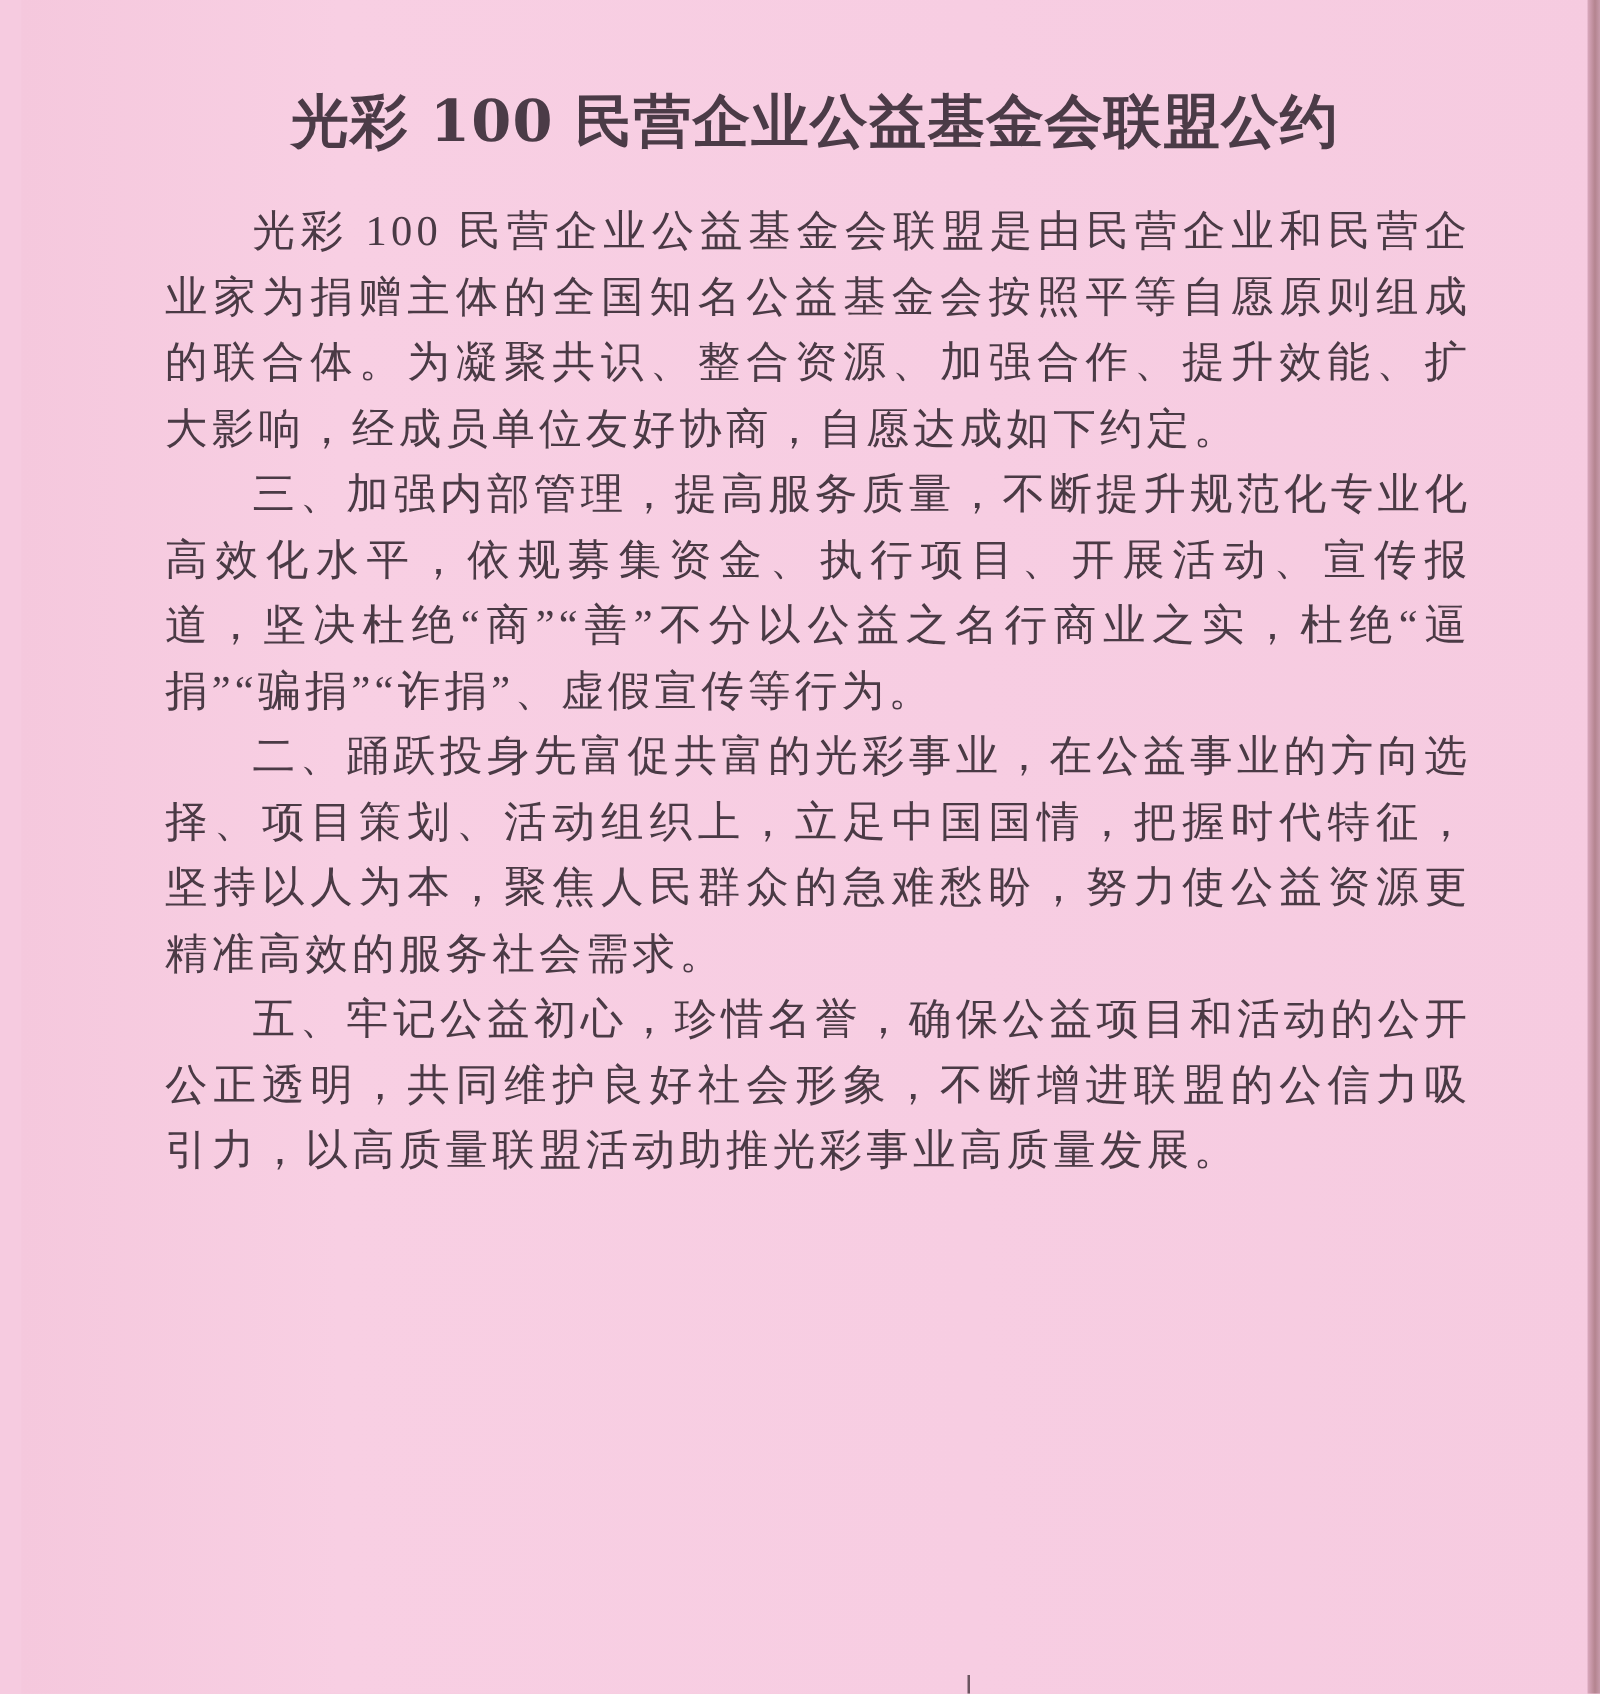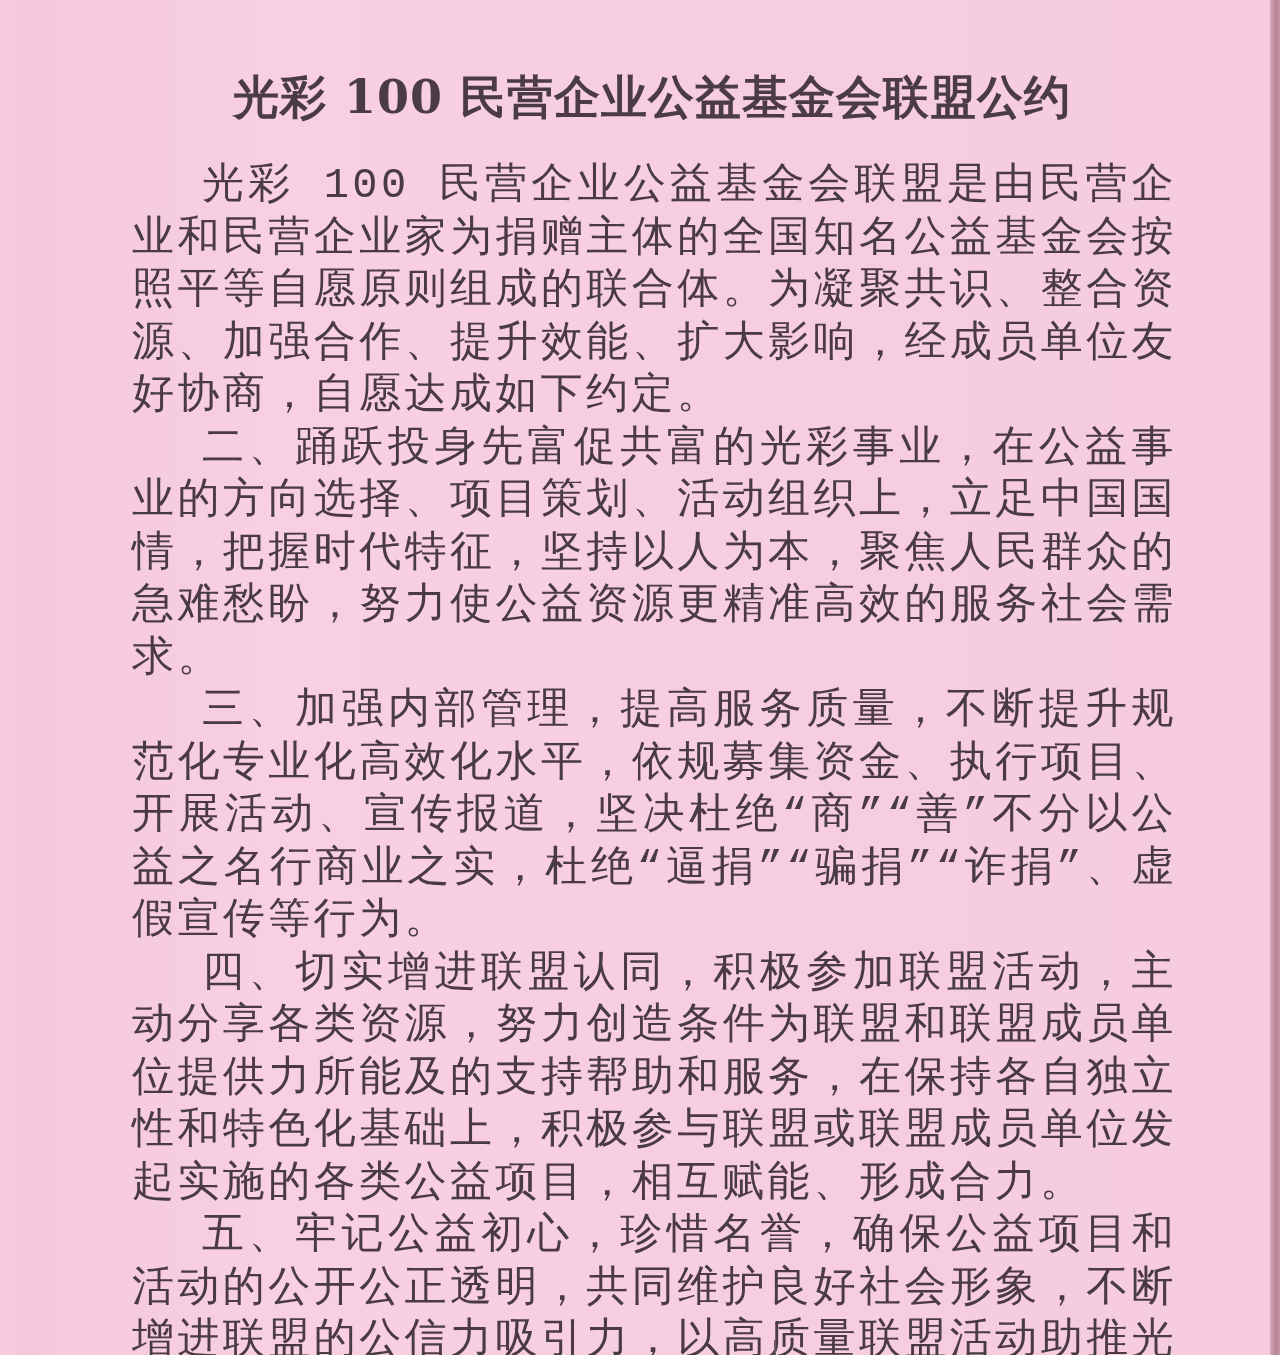--- a/index.html
+++ b/index.html
@@ -45,48 +45,47 @@
       font-family: "DejaVu Serif", "Liberation Serif", serif;
     }
     .content {
       position: absolute;
       left: 115px;
       top: 160px;
       width: 1045px;
     }
     .para {
       margin: 0;
-      font-size: 42px;
+      font-size: 34px;
       line-height: 52.5px;
       text-indent: 70px;
       text-align: justify;
       letter-spacing: 3.4px;
       word-break: break-all;
       color: #4a3a45;
-      font-family: Liberation Mono, monospace;
+      font-family: Liberation Serif, serif;
     }
     .sign-mark {
       position: absolute;
       left: 757px;
       top: 1340px;
       width: 2px;
       height: 15px;
       background: #6b5560;
     }
   </style>
 </head>
 <body>
 
 <div class="paper">
   <h1 class="title">光彩 100 民营企业公益基金会联盟公约</h1>
 
   <div class="content">
     <p class="para">光彩 100 民营企业公益基金会联盟是由民营企业和民营企业家为捐赠主体的全国知名公益基金会按照平等自愿原则组成的联合体。为凝聚共识、整合资源、加强合作、提升效能、扩大影响，经成员单位友好协商，自愿达成如下约定。</p>
+    <p class="para">三、加强内部管理，提高服务质量，不断提升规范化专业化高效化水平，依规募集资金、执行项目、开展活动、宣传报道，坚决杜绝“商”“善”不分以公益之名行商业之实，杜绝“逼捐”“骗捐”“诈捐”、虚假宣传等行为。</p>
     <p class="para">二、踊跃投身先富促共富的光彩事业，在公益事业的方向选择、项目策划、活动组织上，立足中国国情，把握时代特征，坚持以人为本，聚焦人民群众的急难愁盼，努力使公益资源更精准高效的服务社会需求。</p>
-    <p class="para">三、加强内部管理，提高服务质量，不断提升规范化专业化高效化水平，依规募集资金、执行项目、开展活动、宣传报道，坚决杜绝“商”“善”不分以公益之名行商业之实，杜绝“逼捐”“骗捐”“诈捐”、虚假宣传等行为。</p>
-    <p class="para">四、切实增进联盟认同，积极参加联盟活动，主动分享各类资源，努力创造条件为联盟和联盟成员单位提供力所能及的支持帮助和服务，在保持各自独立性和特色化基础上，积极参与联盟或联盟成员单位发起实施的各类公益项目，相互赋能、形成合力。</p>
     <p class="para">五、牢记公益初心，珍惜名誉，确保公益项目和活动的公开公正透明，共同维护良好社会形象，不断增进联盟的公信力吸引力，以高质量联盟活动助推光彩事业高质量发展。</p>
   </div>
 
   <div class="sign-mark"></div>
 </div>
 
 <div class="right-edge"></div>
 
 </body></html>

